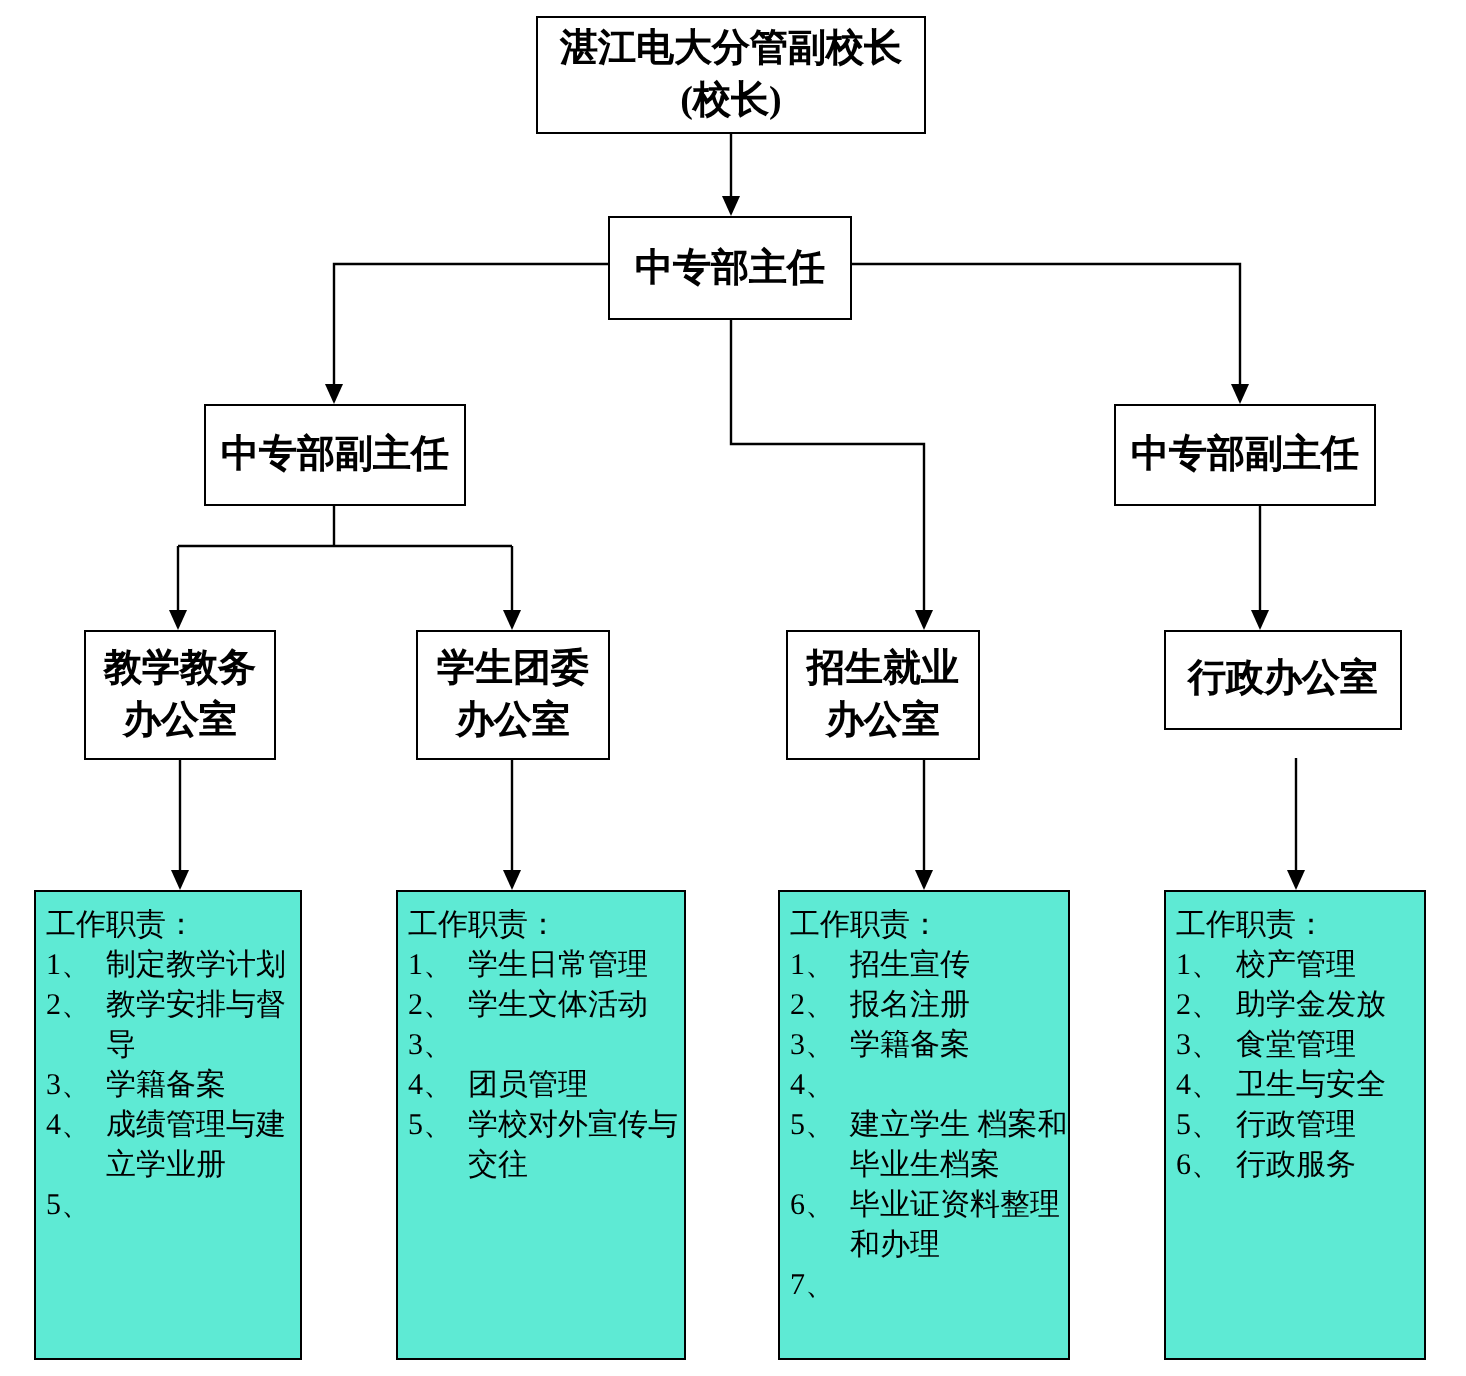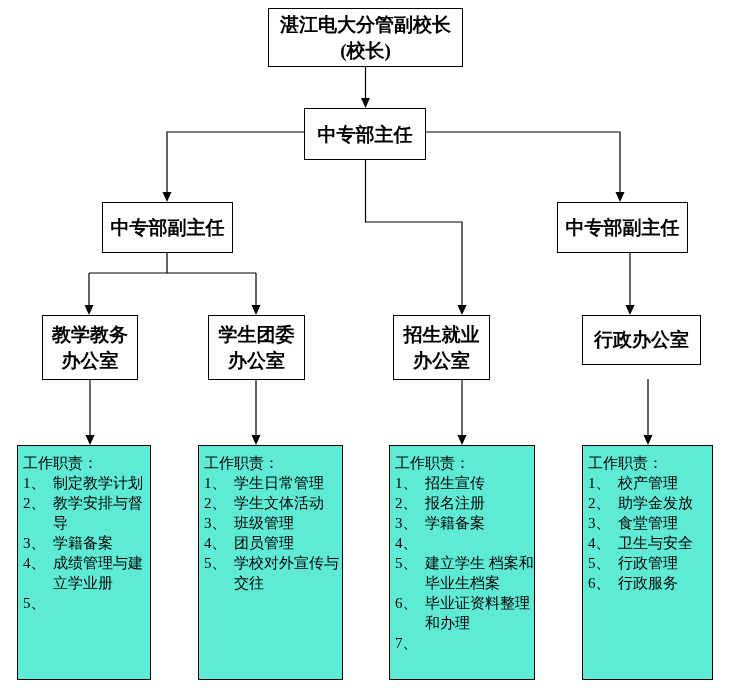--- a/index.html
+++ b/index.html
@@ -124,21 +124,20 @@
     <div class="duty-item">
       <span class="duty-num">1、</span>
       <span class="duty-text">学生日常管理</span>
     </div>
     <div class="duty-item">
       <span class="duty-num">2、</span>
       <span class="duty-text">学生文体活动</span>
     </div>
     <div class="duty-item">
       <span class="duty-num">3、</span>
-      <span class="duty-text">班级管理</span>
     </div>
     <div class="duty-item">
       <span class="duty-num">4、</span>
       <span class="duty-text">团员管理</span>
     </div>
     <div class="duty-item">
       <span class="duty-num">5、</span>
       <span class="duty-text">学校对外宣传与交往</span>
     </div>
   </div>

